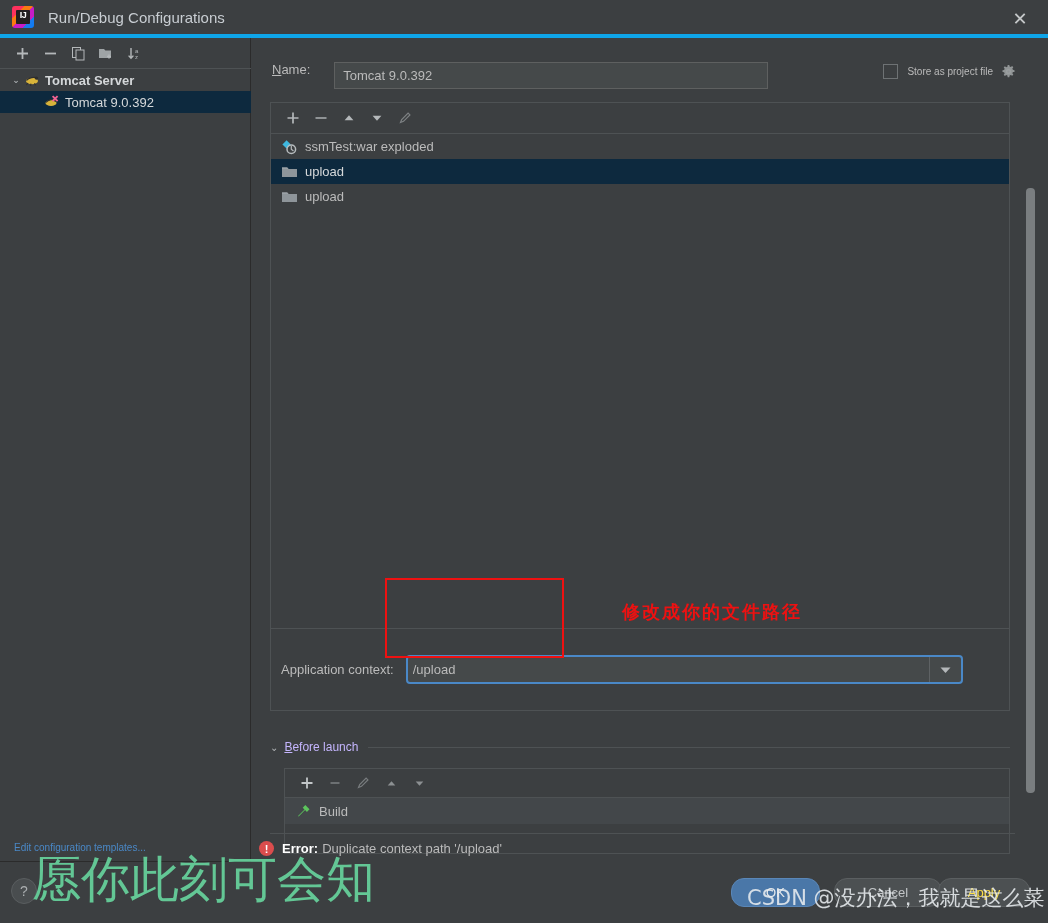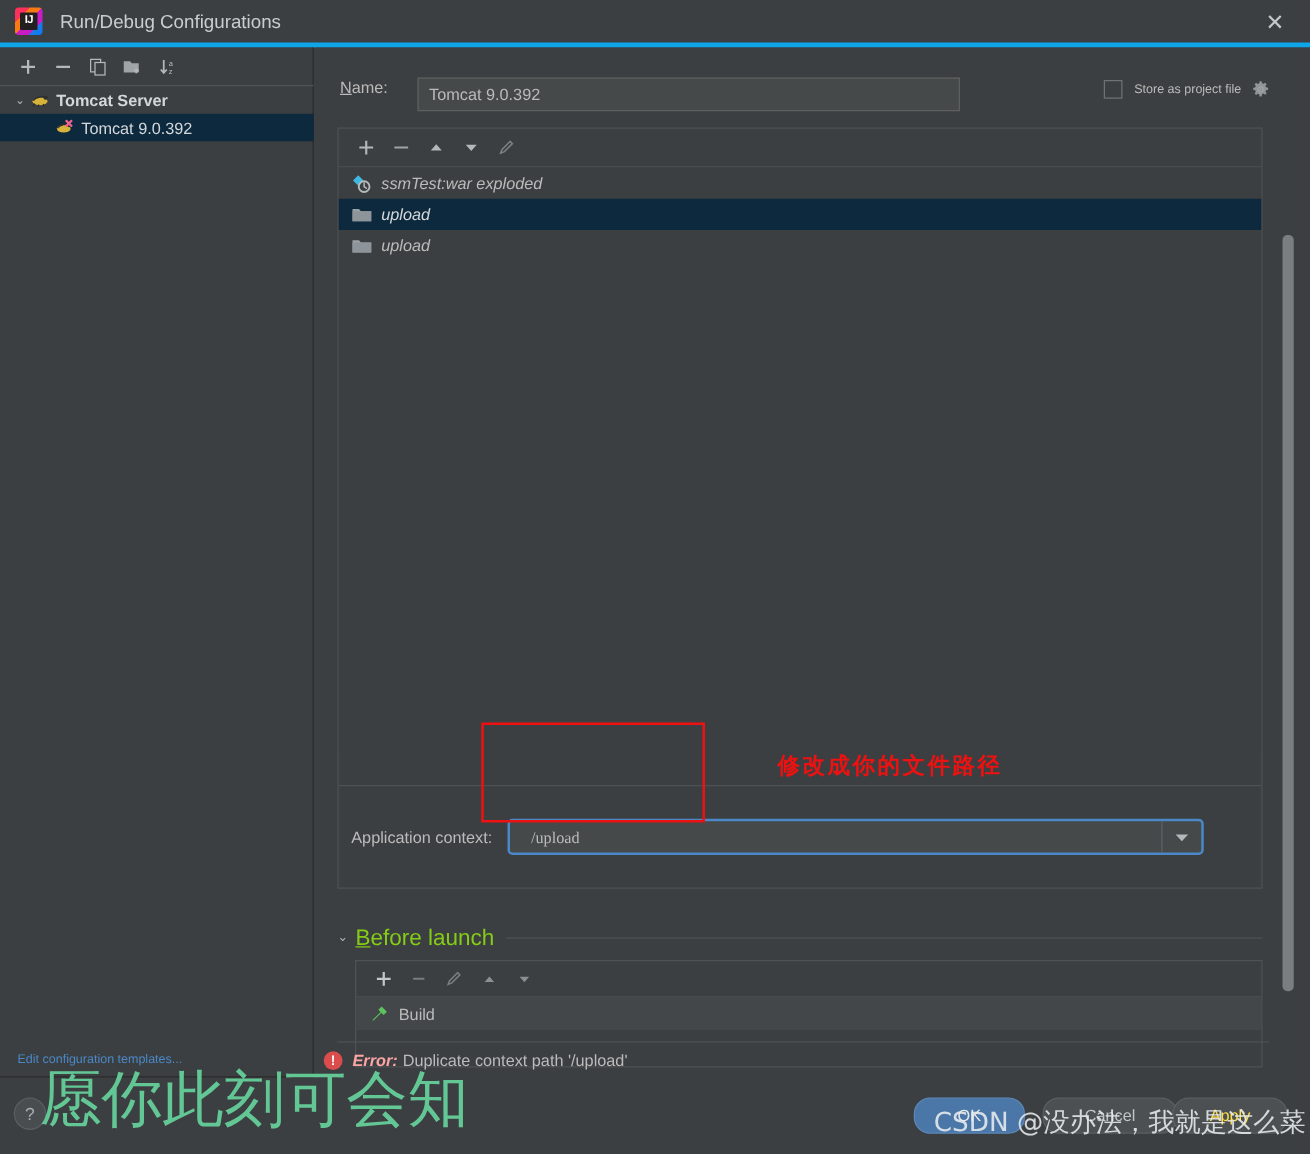--- a/index.html
+++ b/index.html
@@ -157,21 +157,21 @@
   }
   .art-toolbar {
     height: 31px; display: flex; align-items: center;
     padding-left: 8px;
     border-bottom: 1px solid #4e5254;
   }
   .art-list { background: #3c3f41; height: 466px; }
   .art-row {
     height: 25px; display: flex; align-items: center;
     padding-left: 10px; font-size: 13px; color: #bbbbbb;
-    cursor: default; white-space: nowrap; font-style: italic;
+    cursor: default; white-space: nowrap;
   }
   .art-row.selected { background: #0d293e; color: #d5d8da; }
   .art-ico { width: 17px; height: 16px; margin-right: 7px; flex: none; display:flex; align-items:center; }
 
   .ctx-row {
     position: absolute; left: 0; bottom: 0;
     width: 100%; height: 82px;
     border-top: 1px solid #4e5254;
     display: flex; align-items: center;
     padding-left: 10px;
@@ -182,38 +182,38 @@
     width: 557px; height: 29px;
     background: #45494a;
     border: 2px solid #4a88c7;
     border-radius: 4px;
     display: flex; align-items: center;
     position: relative;
   }
   .ctx-input {
     flex: 1; height: 100%;
     background: transparent; border: none; outline: none;
-    color: #bbbbbb; font-size: 13px; padding: 0 17px;
-    font-family: Liberation Serif, serif;
+    color: #bbbbbb; font-size: 13px; padding: 0 5px;
+    font-family: Liberation Sans, sans-serif;
   }
   .ctx-arrow {
     width: 32px; height: 100%;
     border-left: 1px solid #5e6264;
     display: flex; align-items: center; justify-content: center;
     color: #b4b8ba;
   }
 
   
   .bl-header {
     position: absolute; left: 18px; top: 702px;
     width: 740px;
     display: flex; align-items: center;
   }
   .bl-chev { font-size: 10px; color: #b0b4b6; margin-right: 6px; }
-  .bl-title { font-size: 18px; color: #84cc16; white-space: nowrap; }
+  .bl-title { font-size: 12px; color: #c4b5fd; white-space: nowrap; }
   .bl-title u { text-decoration: underline; }
   .bl-line { flex: 1; height: 1px; background: #4e5254; margin-left: 10px; }
 
   .bl-block {
     position: absolute; left: 32px; top: 730px;
     width: 726px; height: 86px;
     border: 1px solid #4e5254;
     background: #3c3f41;
     overflow: hidden;
   }
@@ -292,21 +292,21 @@
     position: absolute; left: 259px; top: 841px;
     display: flex; align-items: center;
   }
   .err-ico {
     width: 15px; height: 15px; border-radius: 50%;
     background: #db4d4d;
     color: #fff; font-size: 11px; font-weight: bold;
     display: flex; align-items: center; justify-content: center;
     margin-right: 8px; flex: none;
   }
-  .err-bold { font-weight: bold; color: #fca5a5; font-size: 13px; font-style: italic; }
+  .err-bold { font-weight: bold; color: #ffffff; font-size: 13px; }
   .err-text { color: #bbbbbb; font-size: 13px; margin-left: 4px; }
   .err-sepline {
     position: absolute; left: 270px; top: 833px;
     width: 745px; height: 1px; background: #4e5254;
   }
 
   
   .anno-rect {
     position: absolute; left: 385px; top: 578px;
     width: 179px; height: 80px;

